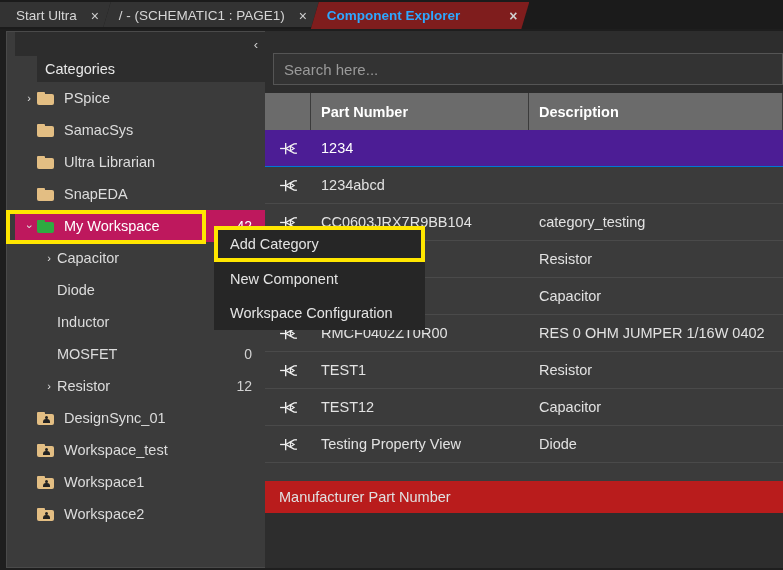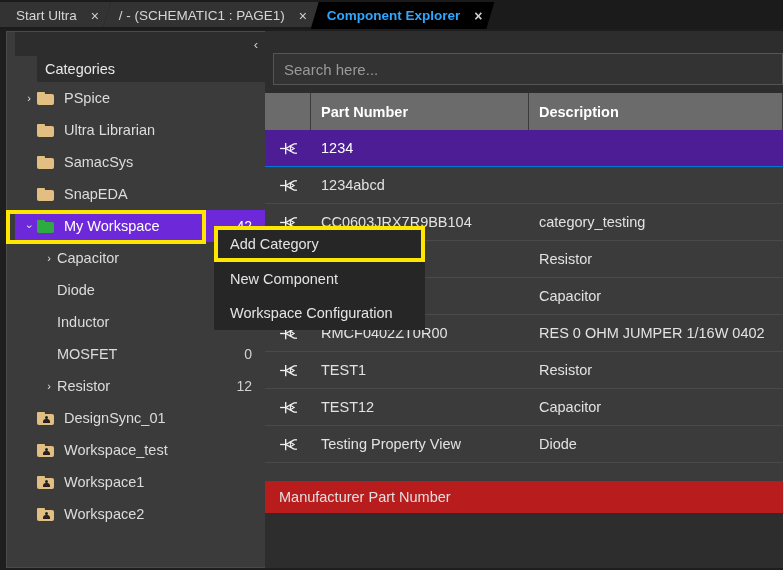--- a/index.html
+++ b/index.html
@@ -24,24 +24,25 @@
     padding: 0 10px 0 16px;
     font-size: 13.5px;
     color: #d6d6d6;
     background: #333333;
     margin-right: -8px;
     cursor: default;
     clip-path: polygon(8px 0, 100% 0, calc(100% - 8px) 100%, 0 100%);
   }
   .tab:first-child { clip-path: polygon(0 0, 100% 0, calc(100% - 8px) 100%, 0 100%); }
   .tab.active {
-    background: #000000;
+    background: #7f1d1d;
     color: #2ea8ff;
     font-weight: bold;
     z-index: 5;
+    gap: 35px;
   }
   .tab .label { white-space: nowrap; }
   .tab .close {
     margin-left: 12px; font-size: 14px; color: #d0d0d0;
     line-height: 1; width: 12px; text-align: center;
   }
   .tabstrip-fill { flex: 1; height: 27px; background: #1b1b1b; }
   .tab-underline {
     position:absolute; left:0; top:27px; width:783px; height:2px; background:#1b1b1b;
   }
@@ -70,21 +71,21 @@
   .tree {
     position: absolute; left: 8px; top: 50px; width: 251px; height: 485px;
     background: #3b3b3b; overflow: hidden;
   }
   .tree-row {
     position: relative; height: 32px;
     display: flex; align-items: center;
     color: #dcdcdc; font-size: 14.5px;
     cursor: default;
   }
-  .tree-row.selected { background: #6d28d9; color: #ffffff; }
+  .tree-row.selected { background: #be185d; color: #ffffff; }
   .arrow {
     width: 16px; text-align: center; font-size: 11px; color: #e0e0e0;
     flex: 0 0 16px; line-height: 1;
   }
   .arrow.blank { visibility: hidden; }
   .arrow.down { transform: rotate(90deg); }
   .folder {
     flex: 0 0 20px; width: 17px; height: 13px; margin-right: 7px; position: relative;
   }
   .folder .body {
@@ -231,29 +232,29 @@
             <span class="body"></span>
           </span>
           <span class="tree-label">PSpice</span>
         </div>
         <div class="tree-row indent-1">
           <span class="arrow blank">›</span>
           <span class="folder">
             <span class="tab-bit"></span>
             <span class="body"></span>
           </span>
+          <span class="tree-label">SamacSys</span>
+        </div>
+        <div class="tree-row indent-1">
+          <span class="arrow blank">›</span>
+          <span class="folder">
+            <span class="tab-bit"></span>
+            <span class="body"></span>
+          </span>
           <span class="tree-label">Ultra Librarian</span>
-        </div>
-        <div class="tree-row indent-1">
-          <span class="arrow blank">›</span>
-          <span class="folder">
-            <span class="tab-bit"></span>
-            <span class="body"></span>
-          </span>
-          <span class="tree-label">SamacSys</span>
         </div>
         <div class="tree-row indent-1">
           <span class="arrow blank">›</span>
           <span class="folder">
             <span class="tab-bit"></span>
             <span class="body"></span>
           </span>
           <span class="tree-label">SnapEDA</span>
         </div>
         <div class="tree-row indent-1 selected">

